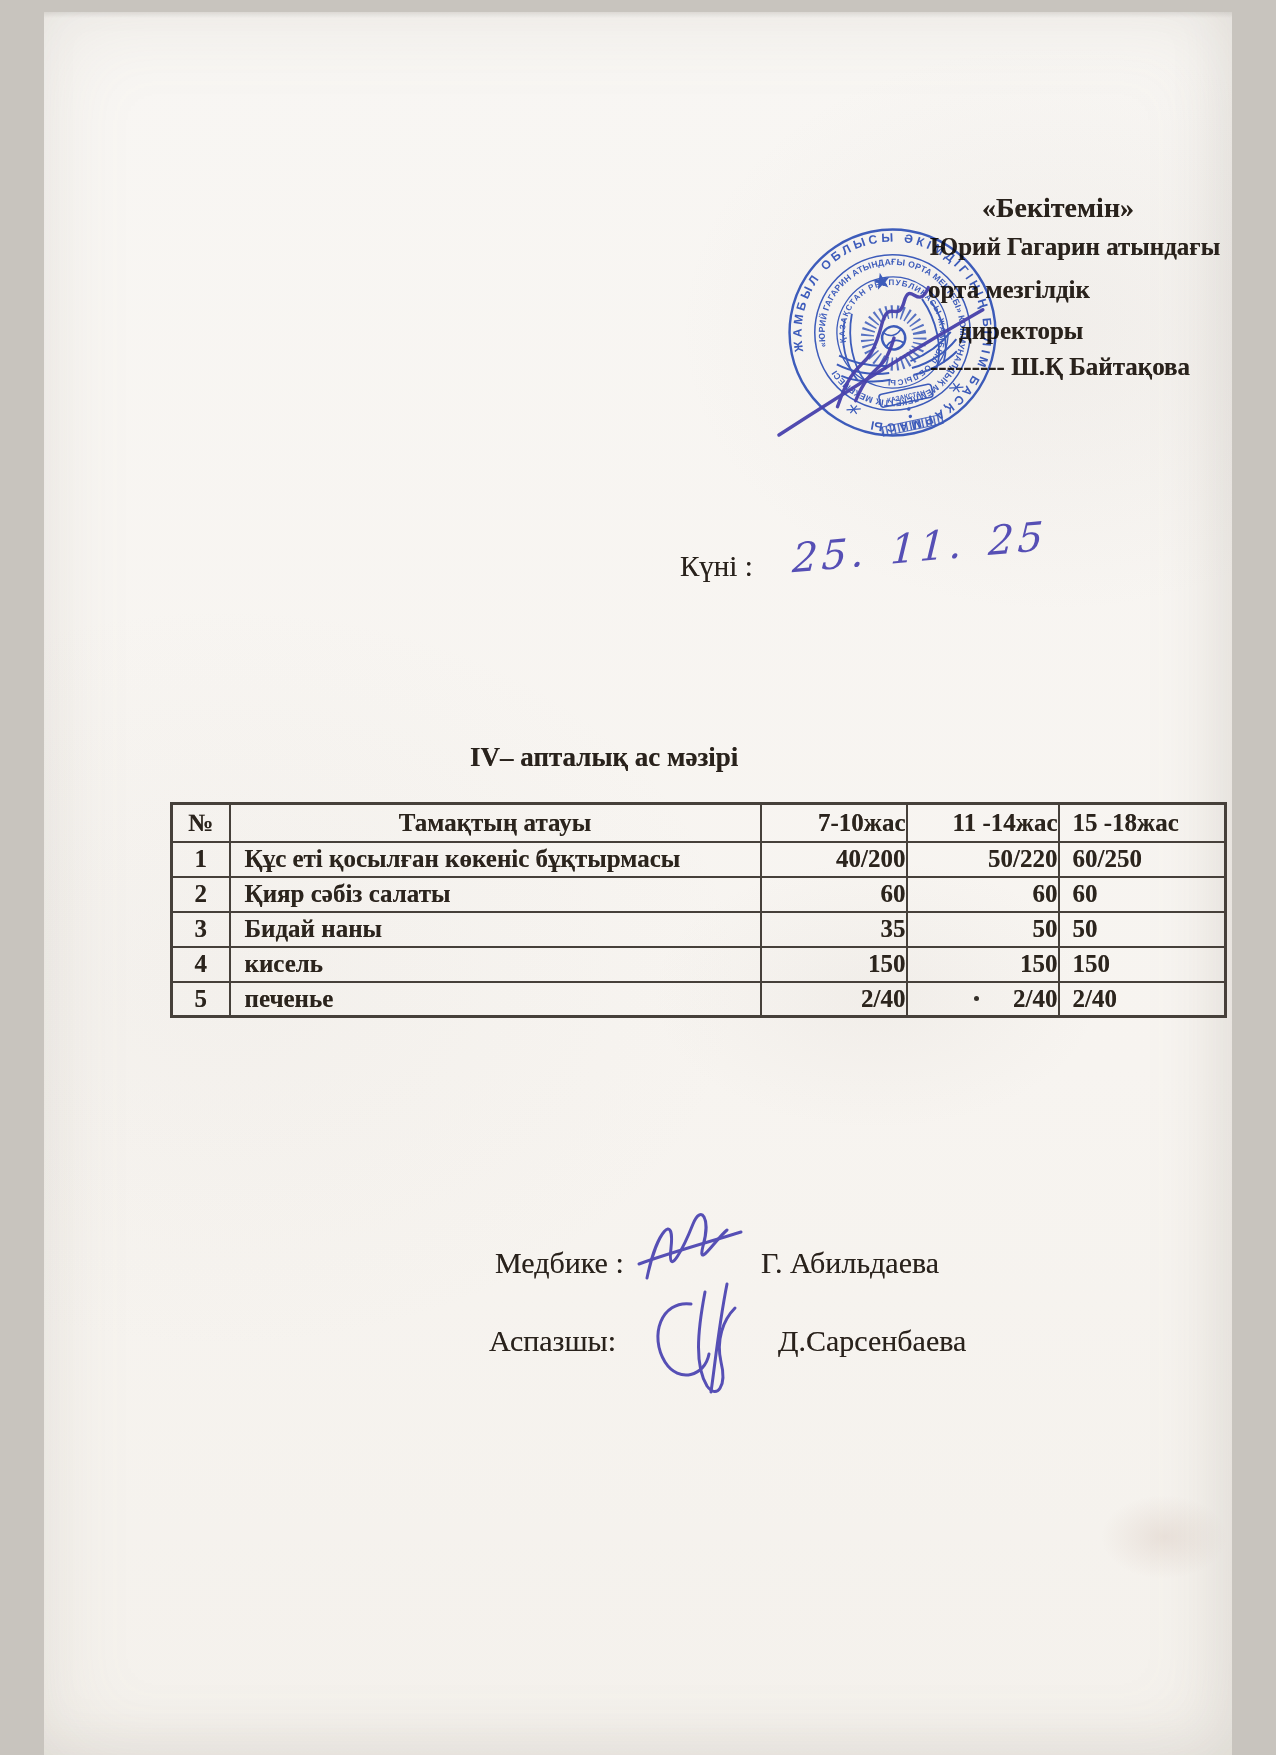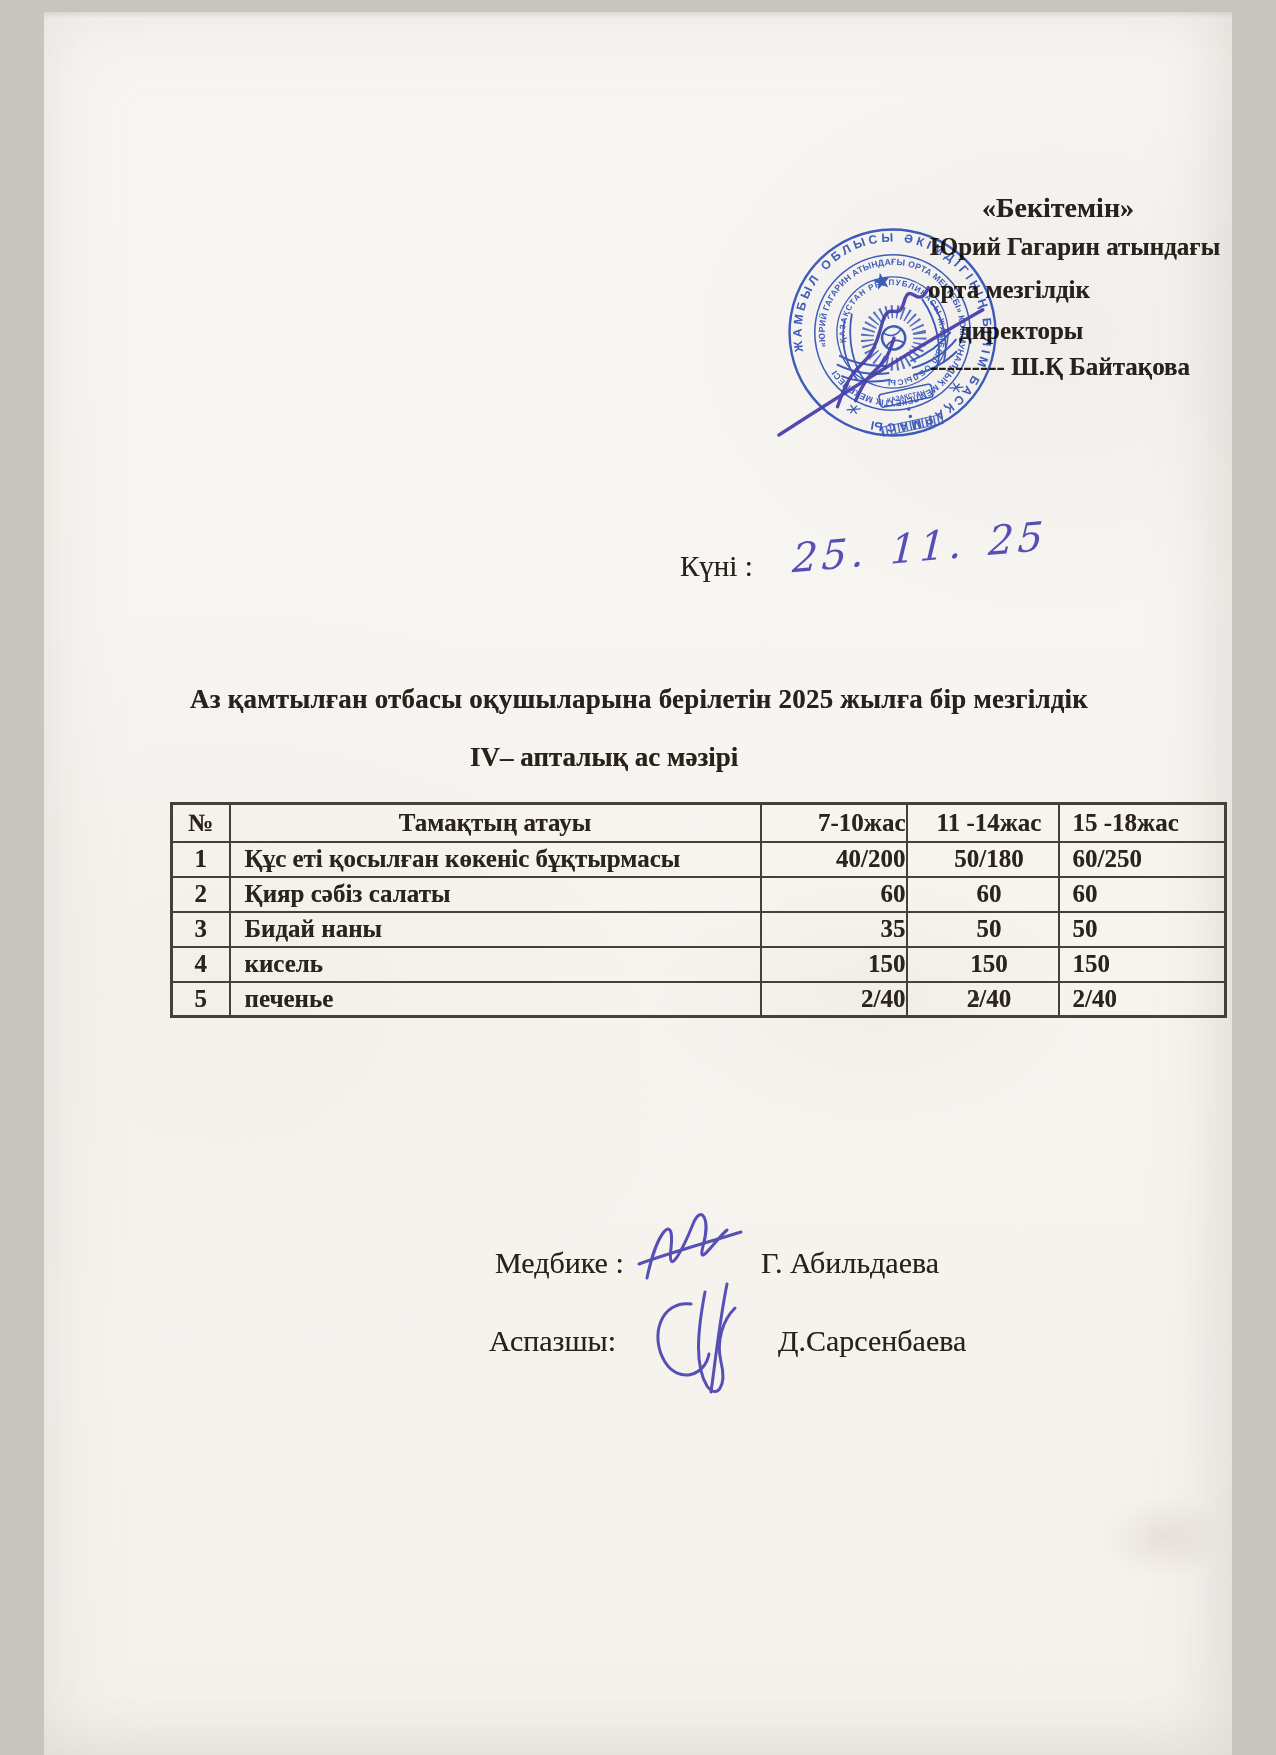--- a/index.html
+++ b/index.html
@@ -54,21 +54,21 @@
   table.menu td,table.menu th{
     border:2px solid #46403a;padding:0 0 0 0;overflow:hidden;
     text-shadow:0 0 .6px rgba(45,35,25,.5);
   }
   table.menu{border:3px solid #46403a;}
   tr.hdr{height:38px;} tr.day{height:37px;} tr.r{height:35px;}
   .c-num{text-align:center;}
   .c-name{text-align:left;padding-left:14px !important;border-radius:9px;}
   .c-name-center{text-align:center;}
   .c-a1{text-align:right;}
-  .c-a2{text-align:center;padding-left:13px !important;}
+  .c-a2{text-align:right;padding-left:13px !important;}
   .c-a3{text-align:left;padding-left:13px !important;}
 
   
   .medbike-label{left:451px;top:1234px;font-size:30px;}
   .medbike-name{left:717px;top:1234px;font-size:30px;}
   .aspazshy-label{left:445px;top:1312px;font-size:30px;}
   .aspazshy-name{left:734px;top:1312px;font-size:30px;}
 
   .stray-dot{left:930px;top:984px;width:5px;height:5px;border-radius:50%;background:#35302a;}
   .stray-slash{left:1220px;top:893px;width:2px;height:14px;background:#6b655e;transform:rotate(18deg);}
@@ -136,21 +136,20 @@
         <path d="M-6,208 C 50,172 140,116 196,84"></path>
         <path d="M52,180 C 72,122 82,152 96,98 C 103,72 112,98 118,76 C 124,54 132,86 142,62"></path>
         <path d="M70,174 C 88,132 96,152 108,112"></path>
       </g>
     </svg>
   </div>
 
   <div class="abs ink date-label">Күні :</div>
   <div class="abs hand-date">25. 11. 25</div>
 
-  <div class="abs ink doc-title">Аз қамтылған отбасы оқушыларына берілетін 2025 жылға бір мезгілдік</div>
   <div class="abs ink doc-subtitle">IV– апталық ас мәзірі</div>
 
   <table class="menu">
     <colgroup>
       <col style="width:58px">
         <col style="width:531px">
         <col style="width:146px">
         <col style="width:152px">
         <col style="width:167px">
     </colgroup>
@@ -159,21 +158,21 @@
       <th class="c-num">№</th>
       <th class="c-name-center">Тамақтың атауы</th>
       <th class="c-a1">7-10жас</th>
       <th class="c-a2">11 -14жас</th>
       <th class="c-a3">15 -18жас</th>
     </tr>
     <tr class="r">
       <td class="c-num">1</td>
       <td class="c-name">Құс еті қосылған көкеніс бұқтырмасы</td>
       <td class="c-a1">40/200</td>
-      <td class="c-a2">50/180</td>
+      <td class="c-a2">50/220</td>
       <td class="c-a3">60/250</td>
     </tr>
     <tr class="r">
       <td class="c-num">2</td>
       <td class="c-name">Қияр сәбіз салаты</td>
       <td class="c-a1">60</td>
       <td class="c-a2">60</td>
       <td class="c-a3">60</td>
     </tr>
     <tr class="r">

